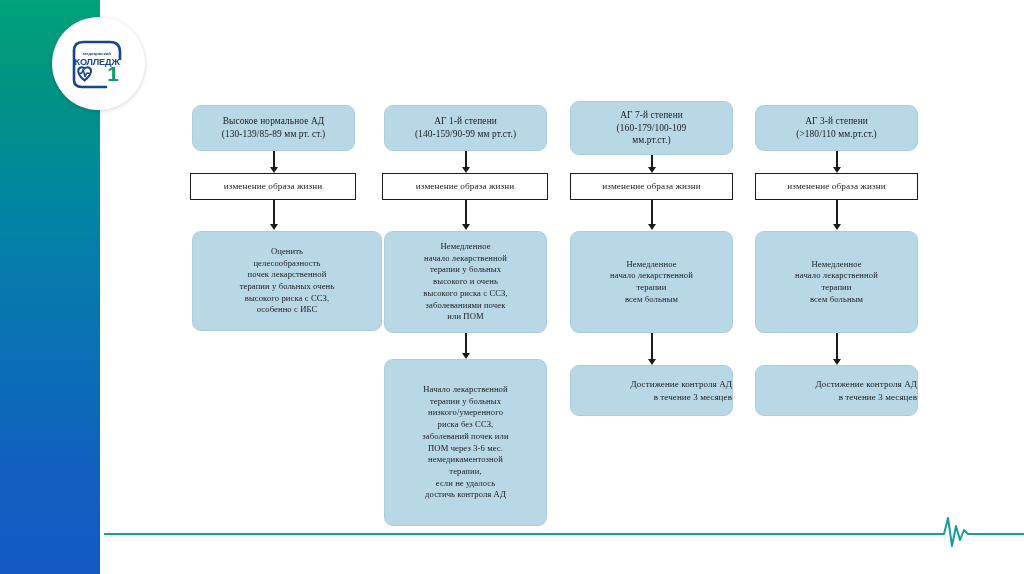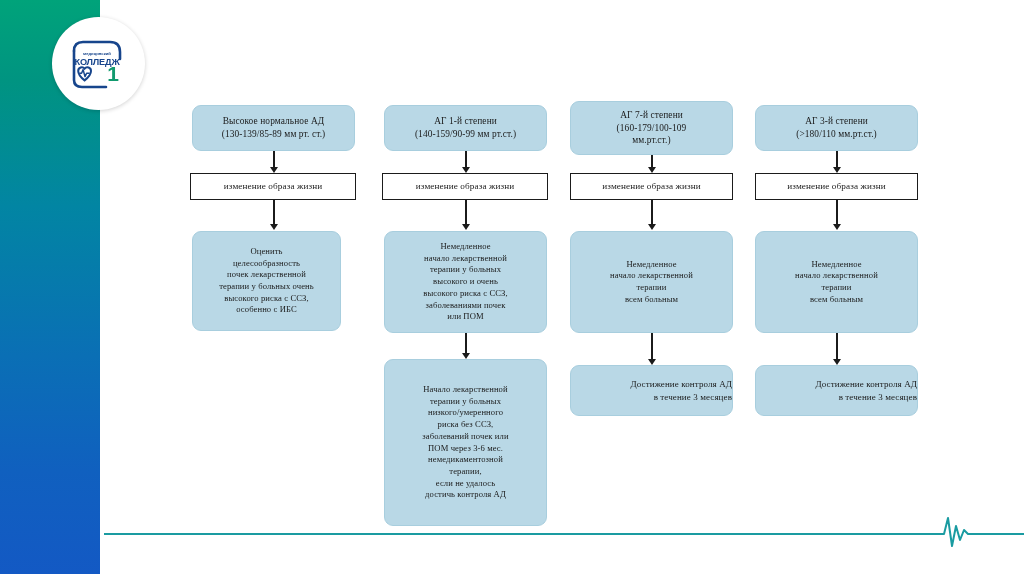--- a/index.html
+++ b/index.html
@@ -147,21 +147,21 @@
       <div class="stem" style="height:16px;"></div>
       <div class="head" style="top:16px;"></div>
     </div>
     <div class="node white t-life" style="left:190px; top:138px; width:166px; height:27px;">
       <span class="ln">изменение образа жизни</span>
     </div>
     <div class="conn" style="left:273px; top:165px; height:30px;">
       <div class="stem" style="height:24px;"></div>
       <div class="head" style="top:24px;"></div>
     </div>
-    <div class="node blue t-body" style="left:192px; top:196px; width:149px; height:100px;">
+    <div class="node blue t-body" style="left:192px; top:196px; width:190px; height:100px;">
       <span class="ln">Оценить</span>
       <span class="ln">целесообразность</span>
       <span class="ln">почек лекарственной</span>
       <span class="ln">терапии у больных очень</span>
       <span class="ln">высокого риска с ССЗ,</span>
       <span class="ln">особенно с ИБС</span>
     </div>
 
     <div class="node blue t-head" style="left:384px; top:70px; width:163px; height:46px;">
       <span class="ln">АГ 1-й степени</span>

